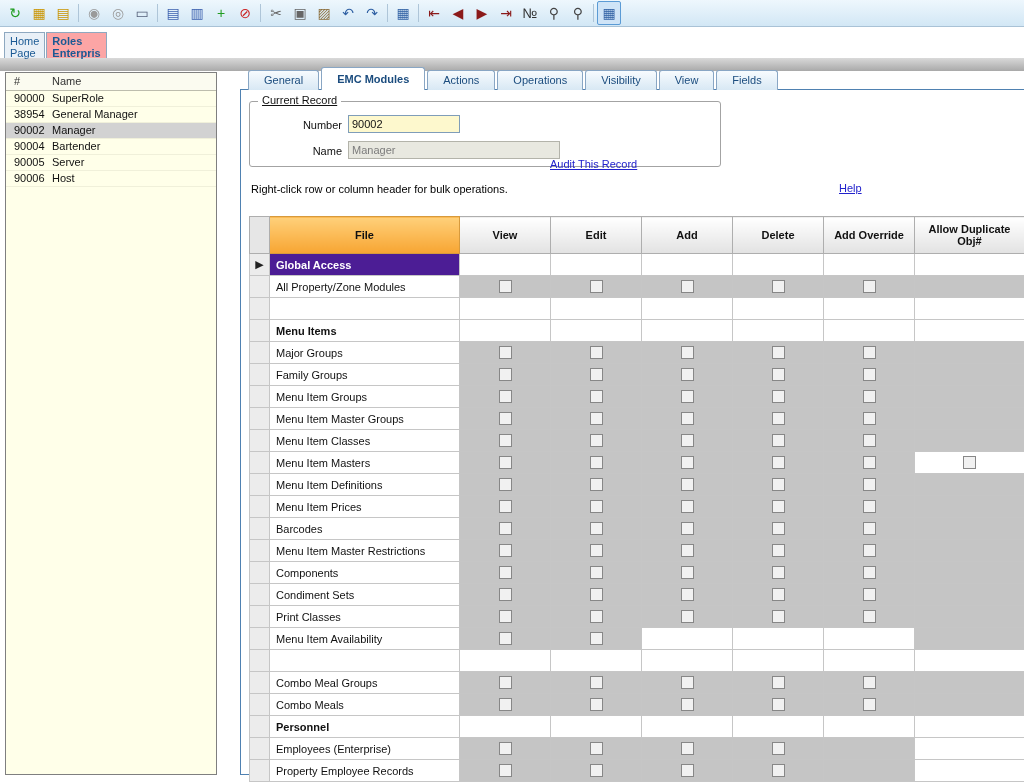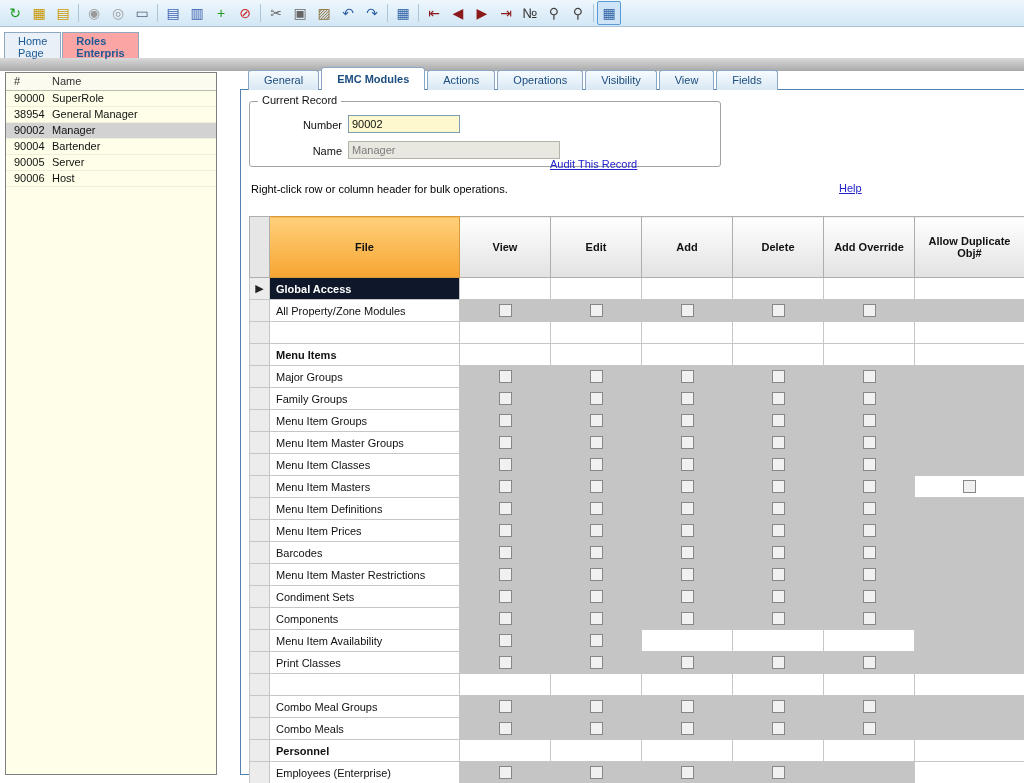--- a/index.html
+++ b/index.html
@@ -12,21 +12,21 @@
     background:linear-gradient(#eef7fd,#d2e7f5);border-bottom:1px solid #a9c2d6;
     display:flex;align-items:center;padding-left:3px;box-sizing:border-box;}
   .tb-btn{width:22px;height:22px;display:flex;align-items:center;justify-content:center;
     border:1px solid transparent;border-radius:2px;flex:0 0 auto;}
   .tb-btn.pressed{background:#cfe4f7;border-color:#5b9bd5;}
   .tb-glyph{font-size:14px;line-height:1;}
   .tb-sep{width:1px;height:18px;background:#aec5d8;margin:0 3px;flex:0 0 auto;}
   
   .window-tabs{position:absolute;left:4px;top:28px;height:30px;display:flex;align-items:flex-end;z-index:3;}
   .win-tab{border:1px solid #8ea8c0;border-bottom:none;background:#e9f0f7;color:#1b5a94;
-    padding:2px 13px 1px;line-height:12px;margin-right:1px;height:26px;box-sizing:border-box;}
+    padding:2px 5px 1px;line-height:12px;margin-right:1px;height:26px;box-sizing:border-box;}
   .win-tab.active{background:#fca5a5;font-weight:bold;}
   .band{position:absolute;left:0;top:58px;width:1024px;height:13px;
     background:linear-gradient(#d9d9d9,#a9a9a9);}
   
   .role-list{position:absolute;left:5px;top:72px;width:212px;height:703px;
     background:#ffffe9;border:1px solid #7f7f7f;box-sizing:border-box;overflow:hidden;}
   .list-header{display:flex;height:17px;line-height:17px;background:#fbfbf0;
     border-bottom:1px solid #bdbdad;color:#333;}
   .col-num{width:46px;padding-left:8px;box-sizing:border-box;}
   .col-name{flex:1;}
@@ -36,43 +36,43 @@
   .detail-tabs{position:absolute;left:248px;top:67px;height:23px;display:flex;align-items:flex-end;z-index:4;}
   .detail-tab{border:1px solid #89a6c4;border-bottom:none;border-radius:3px 3px 0 0;
     background:linear-gradient(#f7fbfe,#d8e8f4);color:#1b4c7e;
     padding:3px 15px 4px;height:20px;box-sizing:border-box;margin-right:2px;white-space:nowrap;}
   .detail-tab.active{background:#ffffff;font-weight:bold;height:23px;padding-top:5px;}
   .detail-panel{position:absolute;left:240px;top:89px;width:784px;height:686px;
     background:#ffffff;border:1px solid #4f81b1;border-right:none;box-sizing:border-box;}
   
   .groupbox{position:absolute;left:8px;top:11px;width:470px;height:64px;
     border:1px solid #a3a3a3;border-radius:3px;}
-  .legend{position:absolute;top:-8px;left:8px;background:#ffffff;padding:0 4px;}
+  .legend{position:absolute;top:-8px;left:8px;background:#ffffff;padding:0 4px;text-decoration:underline;}
   .field-label{position:absolute;width:84px;text-align:right;}
   .txt{position:absolute;height:16px;border:1px solid #7f9db9;font-family:"Liberation Sans",sans-serif;
     font-size:11px;padding:0 3px;box-sizing:content-box;}
   .txt.number{left:98px;top:13px;width:104px;background:#fdf8cd;color:#111;}
   .txt.name{left:98px;top:39px;width:204px;background:#e8e8e0;color:#7c7c7c;border-color:#b3b3aa;}
   .link{color:#2222cc;text-decoration:underline;cursor:pointer;}
   .audit-link{position:absolute;left:300px;top:17px;margin-top:39px;}
   .hint{position:absolute;left:10px;top:93px;color:#000;}
   .help-link{position:absolute;left:598px;top:92px;}
   
   .grid-wrap{position:absolute;left:8px;top:126px;}
   table.grid{border-collapse:collapse;table-layout:fixed;width:776px;
     border:1px solid #8c8c8c;background:#fff;}
   table.grid th{height:28px;background:linear-gradient(#ffffff,#e2e2e2);
-    font-weight:bold;text-align:center;border:1px solid #aeaeae;font-size:11px;padding:16px 2px;}
+    font-weight:bold;text-align:center;border:1px solid #aeaeae;font-size:11px;padding:4px 2px;}
   table.grid th.file-hd{background:linear-gradient(#ffd07a,#f7a532);border-color:#d79a3c;}
   table.grid th.corner{background:#e6e6e6;}
   table.grid td{height:19px;border:1px solid #c6c6c6;font-size:11px;overflow:hidden;white-space:nowrap;}
   td.sel-cell{background:#ececec;text-align:center;font-size:8px;color:#222;width:20px;}
   td.file-cell{padding-left:6px;background:#ffffff;}
   td.file-cell.bold{font-weight:bold;}
-  tr.row-selected td.file-cell{background:#0f172a;color:#ffffff;font-weight:bold;}
+  tr.row-selected td.file-cell{background:#4c1d95;color:#ffffff;font-weight:bold;}
   td.cell-gray{background:#c5c5c5;text-align:center;}
   td.cell-white{background:#ffffff;text-align:center;}
   .cb{display:inline-block;width:11px;height:11px;border:1px solid #878787;background:#f1f1f1;
     line-height:11px;font-size:10px;vertical-align:middle;text-align:center;}
   .cb.checked{background:#ffffff;border-color:#555;color:#111;font-weight:bold;}
 </style>
 </head>
 <body>
 
 <div class="toolbar">
@@ -385,56 +385,56 @@
             <td class="file-cell">Menu Item Master Restrictions</td>
             <td class="cell-gray"><span class="cb"></span></td>
             <td class="cell-gray"><span class="cb"></span></td>
             <td class="cell-gray"><span class="cb"></span></td>
             <td class="cell-gray"><span class="cb"></span></td>
             <td class="cell-gray"><span class="cb"></span></td>
             <td class="cell-gray"></td>
           </tr>
           <tr>
             <td class="sel-cell"></td>
+            <td class="file-cell">Components</td>
+            <td class="cell-gray"><span class="cb"></span></td>
+            <td class="cell-gray"><span class="cb"></span></td>
+            <td class="cell-gray"><span class="cb"></span></td>
+            <td class="cell-gray"><span class="cb"></span></td>
+            <td class="cell-gray"><span class="cb"></span></td>
+            <td class="cell-gray"></td>
+          </tr>
+          <tr>
+            <td class="sel-cell"></td>
             <td class="file-cell">Condiment Sets</td>
             <td class="cell-gray"><span class="cb"></span></td>
             <td class="cell-gray"><span class="cb"></span></td>
             <td class="cell-gray"><span class="cb"></span></td>
             <td class="cell-gray"><span class="cb"></span></td>
             <td class="cell-gray"><span class="cb"></span></td>
             <td class="cell-gray"></td>
           </tr>
           <tr>
             <td class="sel-cell"></td>
-            <td class="file-cell">Components</td>
+            <td class="file-cell">Print Classes</td>
             <td class="cell-gray"><span class="cb"></span></td>
             <td class="cell-gray"><span class="cb"></span></td>
             <td class="cell-gray"><span class="cb"></span></td>
             <td class="cell-gray"><span class="cb"></span></td>
             <td class="cell-gray"><span class="cb"></span></td>
             <td class="cell-gray"></td>
           </tr>
           <tr>
             <td class="sel-cell"></td>
             <td class="file-cell">Menu Item Availability</td>
             <td class="cell-gray"><span class="cb"></span></td>
             <td class="cell-gray"><span class="cb"></span></td>
             <td class="cell-white"></td>
             <td class="cell-white"></td>
             <td class="cell-white"></td>
-            <td class="cell-gray"></td>
-          </tr>
-          <tr>
-            <td class="sel-cell"></td>
-            <td class="file-cell">Print Classes</td>
-            <td class="cell-gray"><span class="cb"></span></td>
-            <td class="cell-gray"><span class="cb"></span></td>
-            <td class="cell-gray"><span class="cb"></span></td>
-            <td class="cell-gray"><span class="cb"></span></td>
-            <td class="cell-gray"><span class="cb"></span></td>
             <td class="cell-gray"></td>
           </tr>
           <tr>
             <td class="sel-cell"></td>
             <td class="file-cell"></td>
             <td class="cell-white"></td>
             <td class="cell-white"></td>
             <td class="cell-white"></td>
             <td class="cell-white"></td>
             <td class="cell-white"></td>

